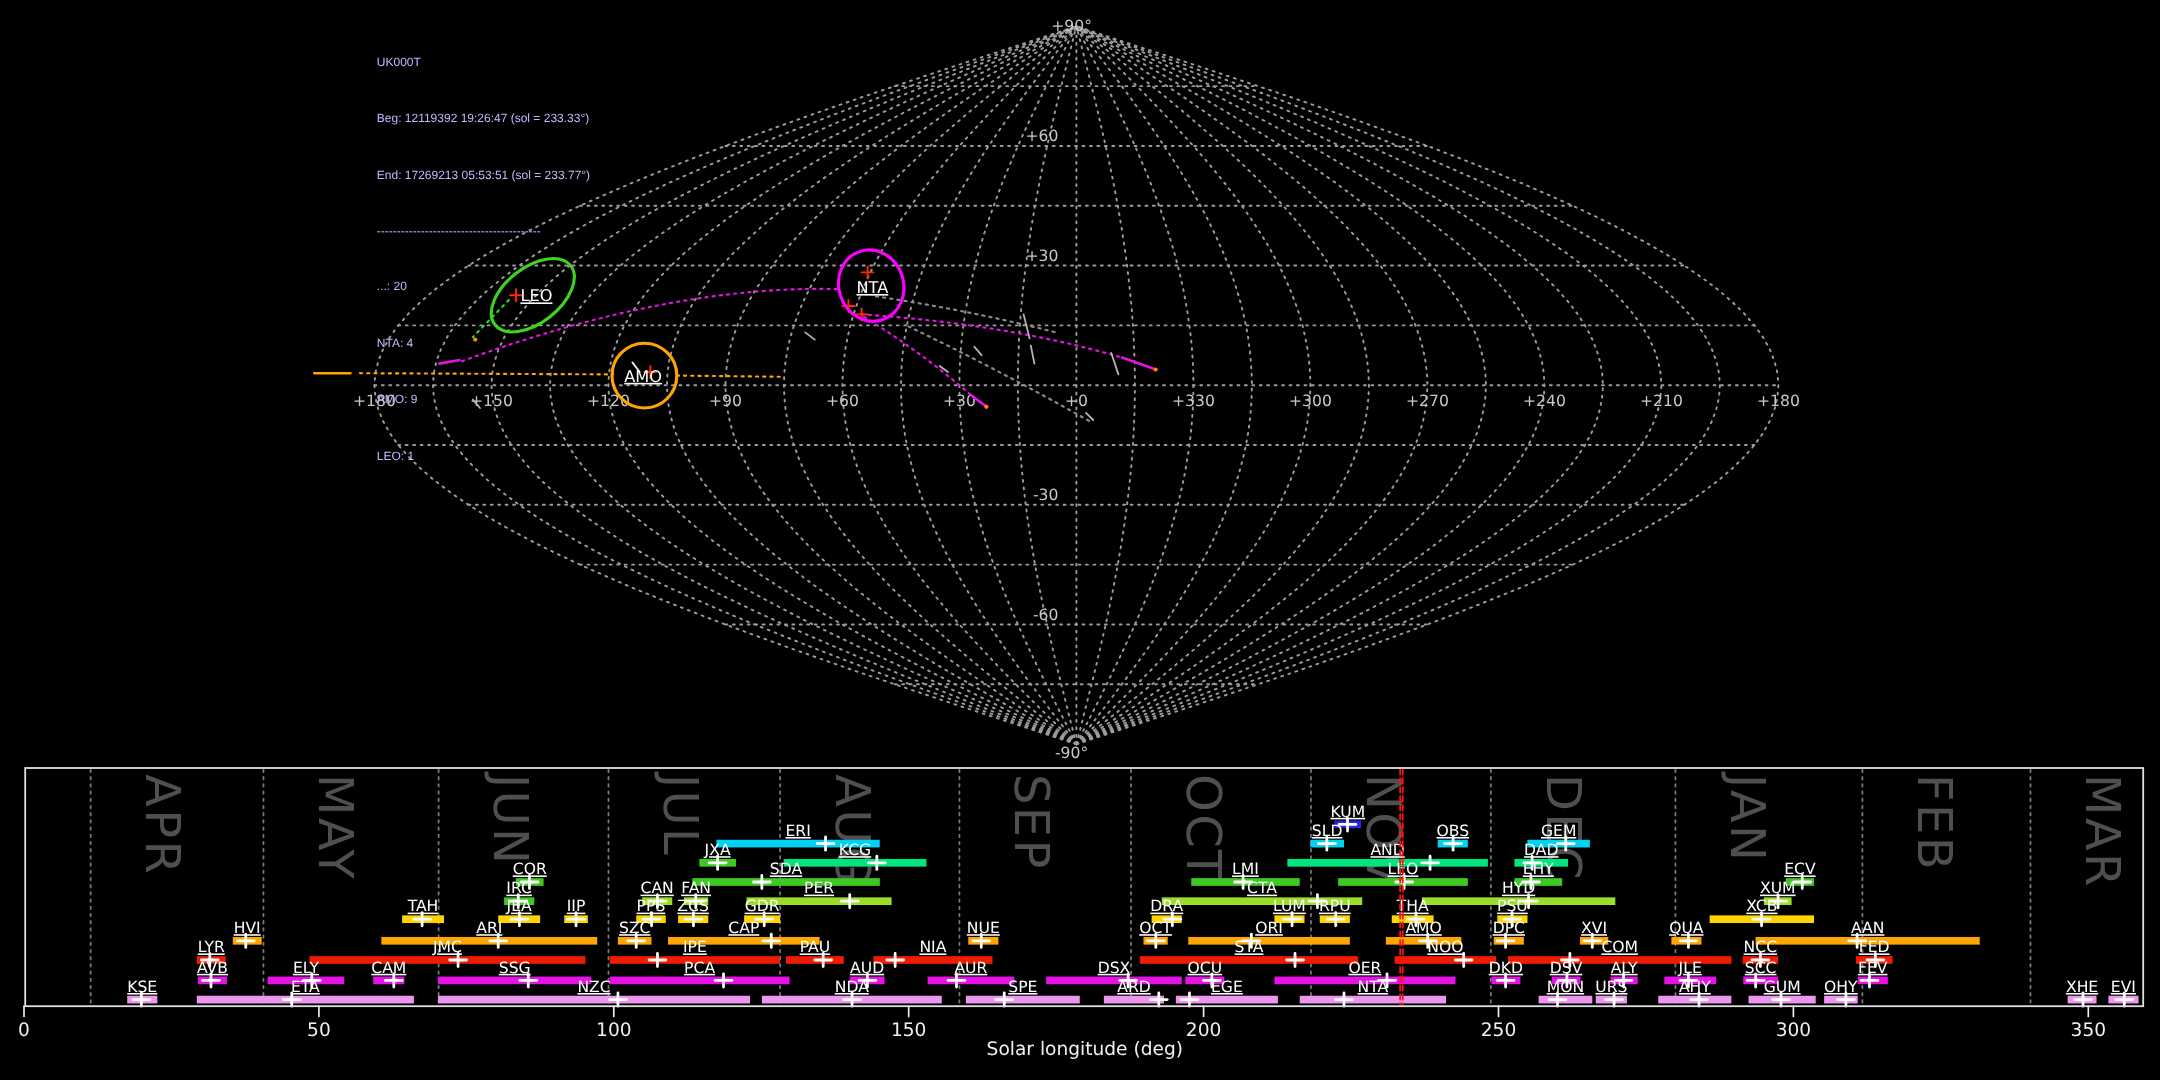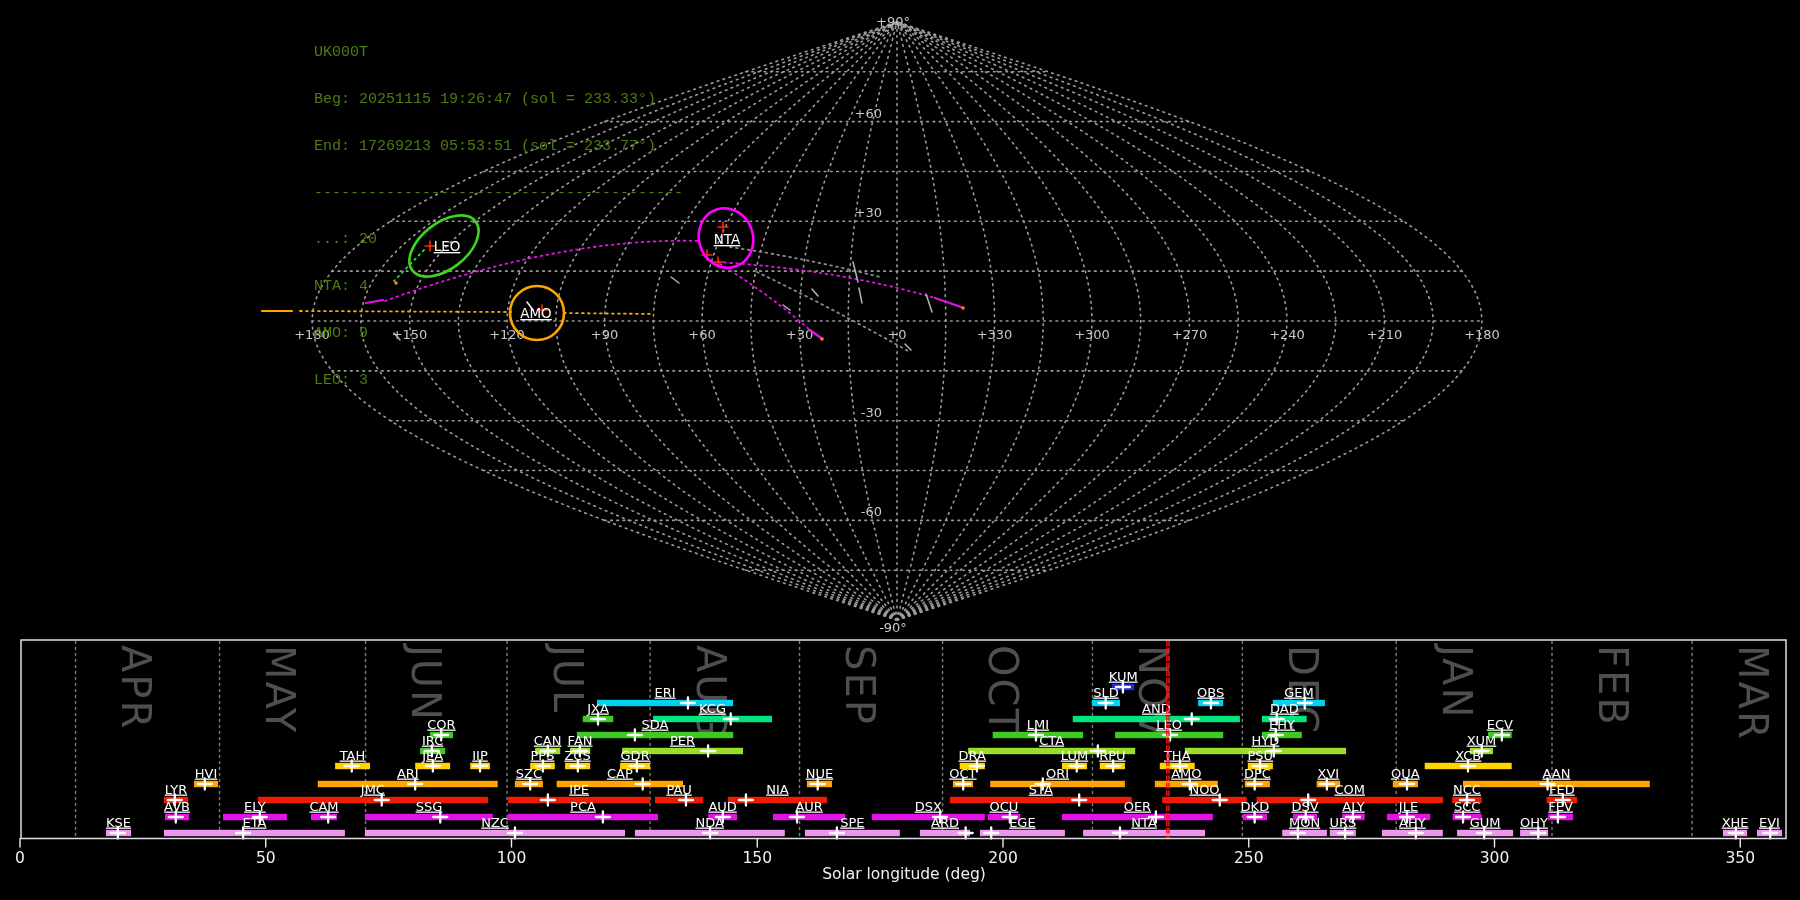--- a/index.html
+++ b/index.html
@@ -1,34 +1,34 @@
 <!DOCTYPE html>
 <html><head>
 <meta charset="utf-8">
 <style>
   html,body{margin:0;padding:0;background:#000;}
   body{width:1800px;height:900px;position:relative;overflow:hidden;
        font-family:"DejaVu Sans",sans-serif;}
   #scene{position:absolute;left:0;top:0;}
-  #info-panel{position:absolute;left:314px;top:14px;color:#4d7c0f;
-      font-family:Liberation Mono, monospace;font-size:15px;
+  #info-panel{position:absolute;left:314px;top:14px;color:#c4b5fd;
+      font-family:Liberation Sans, sans-serif;font-size:10px;
       line-height:15.6px;white-space:pre;z-index:5;}
 </style>
 </head>
 <body>
 
 <div id="info-panel">
   <div>UK000T</div>
-  <div>Beg: 20251115 19:26:47 (sol = 233.33°)</div>
+  <div>Beg: 12119392 19:26:47 (sol = 233.33°)</div>
   <div>End: 17269213 05:53:51 (sol = 233.77°)</div>
   <div>-----------------------------------------</div>
   <div>...: 20</div>
   <div>NTA: 4</div>
   <div>AMO: 9</div>
-  <div>LEO: 3</div>
+  <div>LEO: 1</div>
 </div>
 
 <svg id="scene" width="1800" height="900" viewBox="0 0 1800 900">
   <g id="g-grid">
       <line x1="745.5908586150254" y1="570.225" x2="1048.4091413849746" y2="570.225" stroke="#9c9c9c" stroke-width="1.6" stroke-linecap="round" stroke-dasharray="1.6 4.6"></line>
       <line x1="604.5" y1="520.38" x2="1189.5" y2="520.38" stroke="#9c9c9c" stroke-width="1.6" stroke-linecap="round" stroke-dasharray="1.6 4.6"></line>
       <line x1="483.34253300586965" y1="470.53499999999997" x2="1310.6574669941303" y2="470.53499999999997" stroke="#9c9c9c" stroke-width="1.6" stroke-linecap="round" stroke-dasharray="1.6 4.6"></line>
       <line x1="390.3751387861034" y1="420.69" x2="1403.6248612138966" y2="420.69" stroke="#9c9c9c" stroke-width="1.6" stroke-linecap="round" stroke-dasharray="1.6 4.6"></line>
       <line x1="331.933391620895" y1="370.845" x2="1462.066608379105" y2="370.845" stroke="#9c9c9c" stroke-width="1.6" stroke-linecap="round" stroke-dasharray="1.6 4.6"></line>
       <line x1="312" y1="321" x2="1482" y2="321" stroke="#9c9c9c" stroke-width="1.6" stroke-linecap="round" stroke-dasharray="1.6 4.6"></line>

